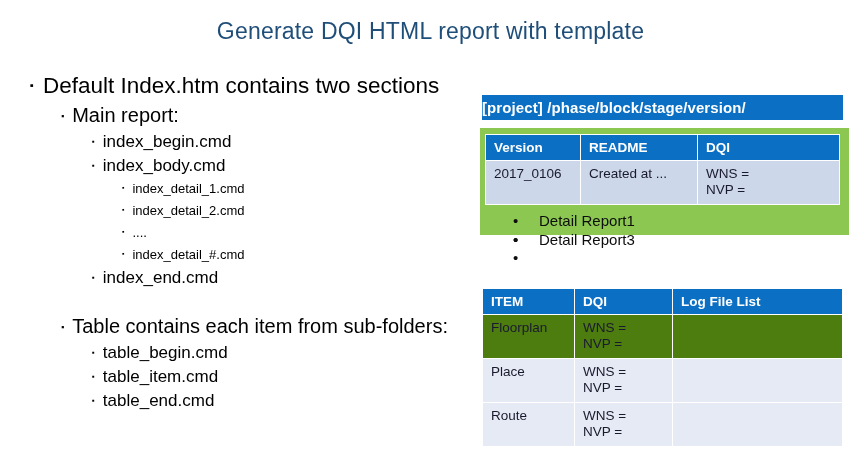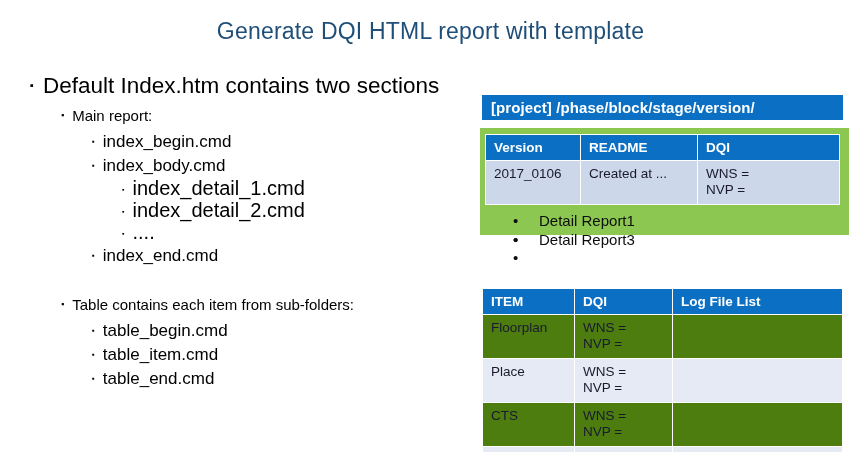--- a/index.html
+++ b/index.html
@@ -52,47 +52,46 @@
   }
 
   
   .lvl1 { margin-bottom: 4px; }
   .lvl1 .sq { font-size: 11px; margin-right: 9px; position: relative; top: -4px; }
   .lvl1 .btext { font-size: 22.5px; line-height: 27px; }
 
   
   .lvl2 { margin-left: 31px; margin-bottom: 2px; }
   .lvl2 .sq { font-size: 9px; margin-right: 8px; position: relative; top: -3px; }
-  .lvl2 .btext { font-size: 15px; line-height: 25px; }
+  .lvl2 .btext { font-size: 20px; line-height: 25px; }
 
   
   .lvl3 { margin-left: 62px; margin-bottom: 1px; }
   .lvl3 .sq { font-size: 8px; margin-right: 8px; position: relative; top: -3px; }
   .lvl3 .btext { font-size: 17px; line-height: 23px; }
 
   
   .lvl4 { margin-left: 92px; margin-bottom: 1px; }
   .lvl4 .sq { font-size: 7px; margin-right: 8px; position: relative; top: -3px; }
-  .lvl4 .btext { font-size: 20px; line-height: 21px; }
+  .lvl4 .btext { font-size: 13px; line-height: 21px; }
 
   .section-gap { height: 24px; }
 
   
   .path-bar {
     position: absolute;
     left: 482px;
     top: 95px;
     width: 361px;
     height: 25px;
     background: #0b70c4;
     color: #ffffff;
     font-size: 15px;
     font-weight: bold;
     line-height: 25px;
-    padding-left: 9px;
     box-sizing: border-box;
     white-space: nowrap;
     letter-spacing: 0.1px;
   }
 
   .green-box {
     position: absolute;
     left: 480px;
     top: 128px;
     width: 369px;
@@ -197,20 +196,24 @@
   <div class="bullet-row lvl4">
     <span class="sq">▪</span>
     <span class="btext">index_detail_2.cmd</span>
   </div>
 
   <div class="bullet-row lvl4">
     <span class="sq">▪</span>
     <span class="btext">....</span>
   </div>
 
+  <div class="bullet-row lvl4">
+    <span class="sq">▪</span>
+    <span class="btext">index_detail_#.cmd</span>
+  </div>
 
   <div class="bullet-row lvl3">
     <span class="sq">▪</span>
     <span class="btext">index_end.cmd</span>
   </div>
 
   <div class="section-gap"></div>
 
   <div class="bullet-row lvl2">
     <span class="sq">▪</span>
@@ -289,26 +292,20 @@
       <td class="dqi-cell">WNS =
 NVP  =</td>
       <td></td>
     </tr>
     <tr class="alt">
       <td>Place</td>
       <td class="dqi-cell">WNS =
 NVP =</td>
       <td></td>
     </tr>
-    <tr>
-      <td>CTS</td>
-      <td class="dqi-cell">WNS =
-NVP =</td>
-      <td></td>
-    </tr>
     <tr class="alt">
       <td>Route</td>
       <td class="dqi-cell">WNS =
 NVP =</td>
       <td></td>
     </tr>
   </tbody>
 </table>
 
 </body></html>

